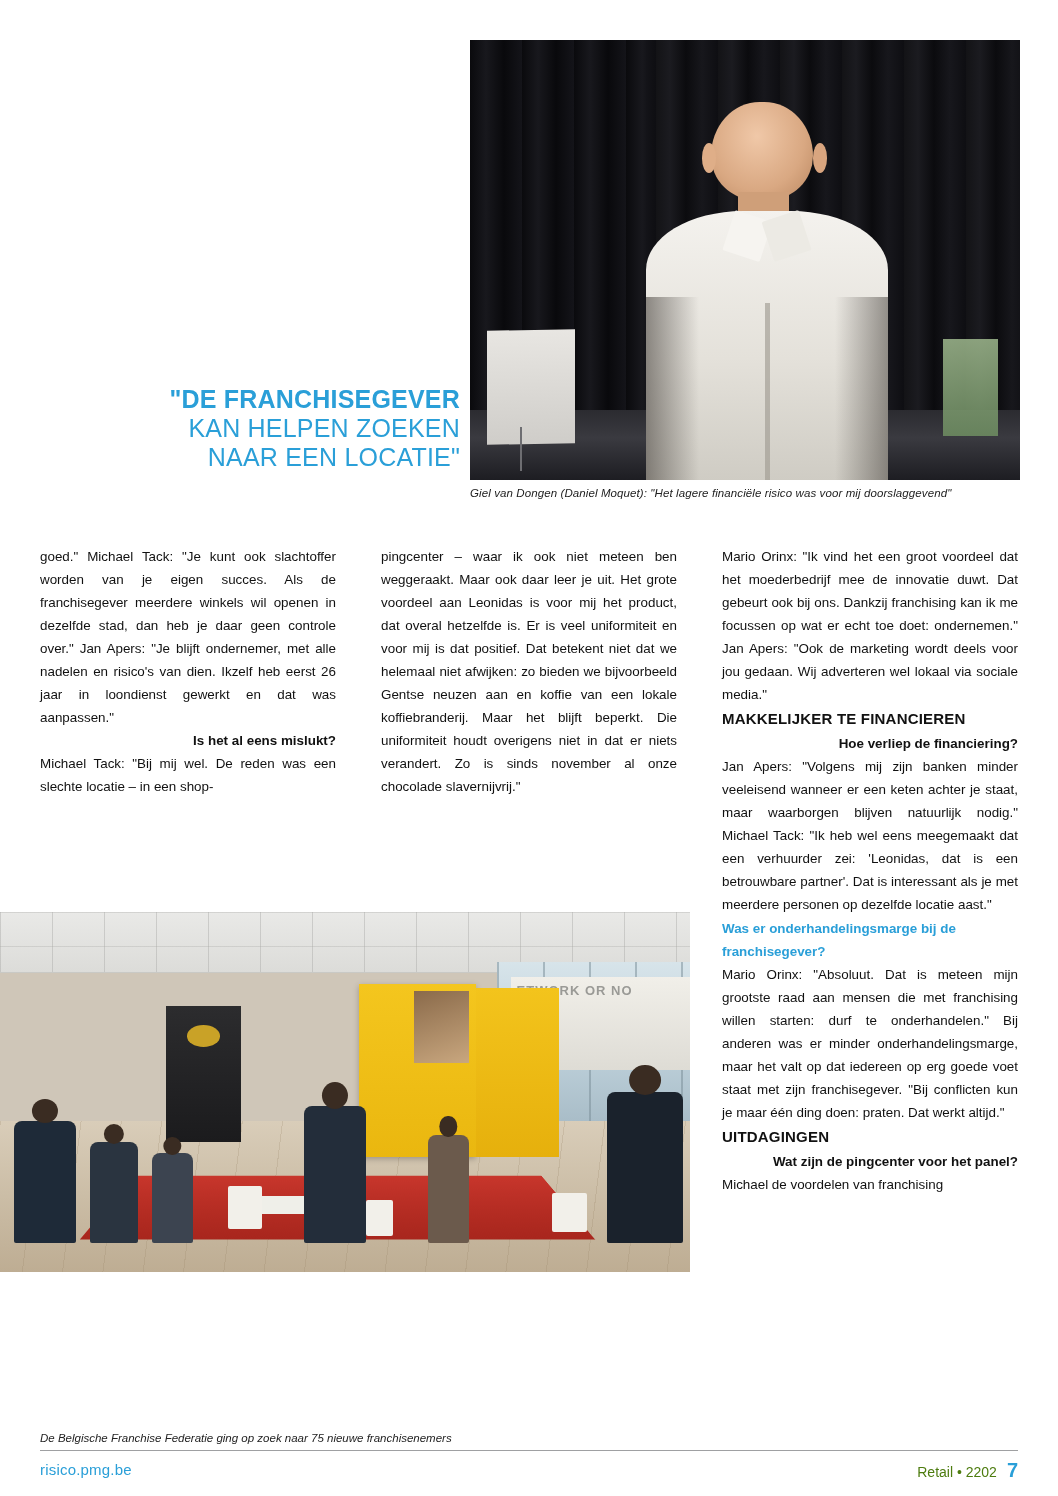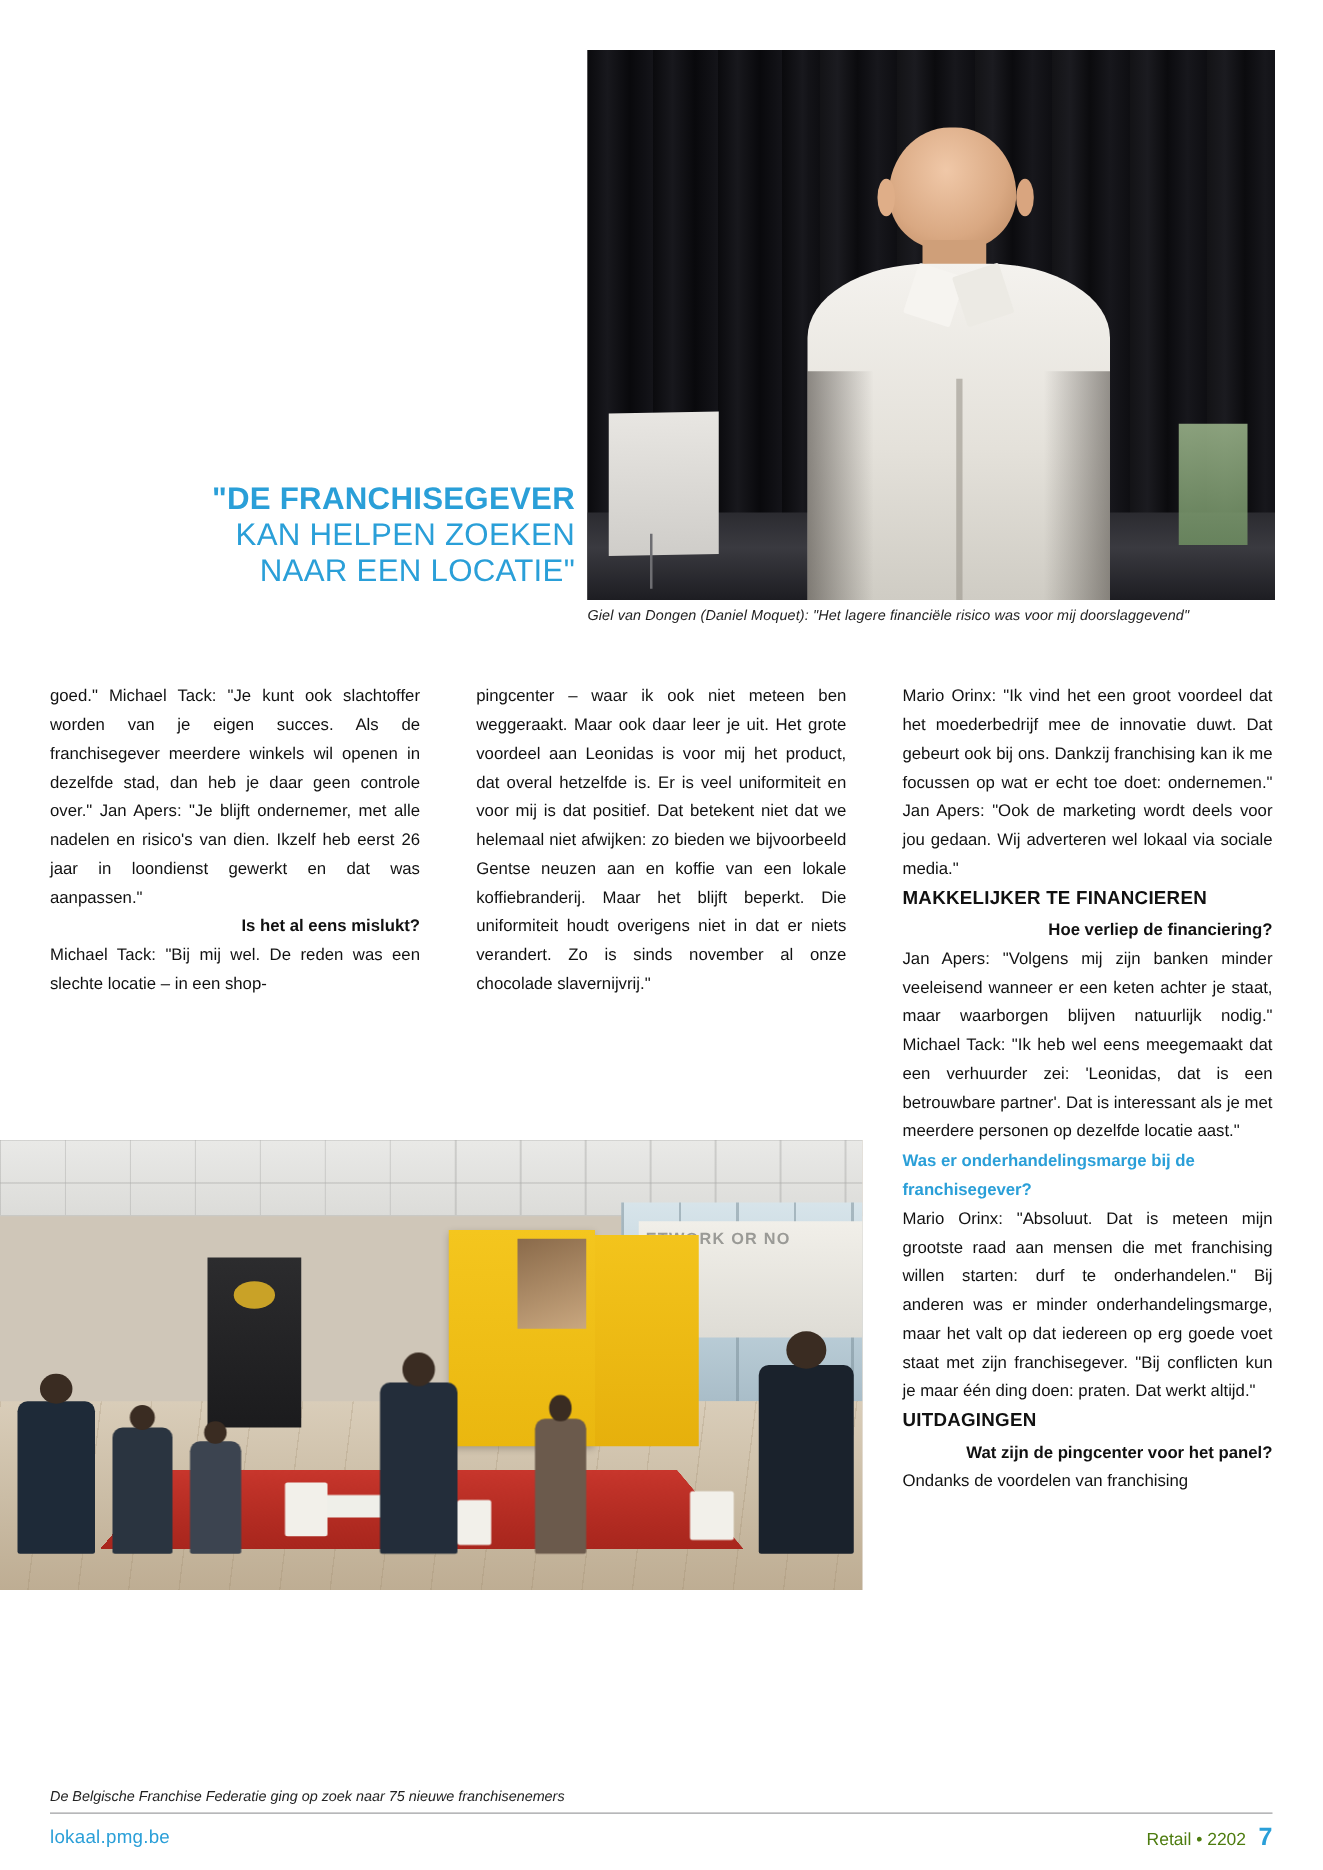--- a/index.html
+++ b/index.html
@@ -390,21 +390,21 @@
 
     <div class="col col3">
       <p>Mario Orinx: "Ik vind het een groot voordeel dat het moederbedrijf mee de innovatie duwt. Dat gebeurt ook bij ons. Dankzij franchising kan ik me focussen op wat er echt toe doet: ondernemen." Jan Apers: "Ook de marketing wordt deels voor jou gedaan. Wij adverteren wel lokaal via sociale media."</p>
       <p class="sec-head">MAKKELIJKER TE FINANCIEREN</p>
       <p class="q-sub">Hoe verliep de financiering?</p>
       <p>Jan Apers: "Volgens mij zijn banken minder veeleisend wanneer er een keten achter je staat, maar waarborgen blijven natuurlijk nodig." Michael Tack: "Ik heb wel eens meegemaakt dat een verhuurder zei: 'Leonidas, dat is een betrouwbare partner'. Dat is interessant als je met meerdere personen op dezelfde locatie aast."</p>
       <p class="q-sub-blue">Was er onderhandelingsmarge bij de franchisegever?</p>
       <p>Mario Orinx: "Absoluut. Dat is meteen mijn grootste raad aan mensen die met franchising willen starten: durf te onderhandelen." Bij anderen was er minder onderhandelingsmarge, maar het valt op dat iedereen op erg goede voet staat met zijn franchisegever. "Bij conflicten kun je maar één ding doen: praten. Dat werkt altijd."</p>
       <p class="sec-head">UITDAGINGEN</p>
       <p class="q-sub">Wat zijn de pingcenter voor het panel?</p>
-      <p>Ondanks de voordelen van franchising</p>
+      <p>Michael de voordelen van franchising</p>
     </div>
   </div>
 
   <div class="bottom-photo">
     <div class="bp-wall"></div>
     <div class="bp-ceiling"></div>
     <div class="bp-window"></div>
     <div class="bp-banner-wall">ETWORK OR NO</div>
     <div class="bp-floor"></div>
     <div class="bp-carpet"></div>
@@ -420,19 +420,19 @@
     <div class="fig f5"></div>
     <div class="fig f6"></div>
     <div class="bp-bag bag1"></div>
     <div class="bp-bag bag2"></div>
     <div class="bp-bag bag3"></div>
   </div>
 
   <div class="bottom-caption">De Belgische Franchise Federatie ging op zoek naar 75 nieuwe franchisenemers</div>
 
   <div class="footer-rule"></div>
-  <div class="footer-left">lokaal.pmg.be</div>
+  <div class="footer-left">risico.pmg.be</div>
   <div class="footer-right">
     <span class="footer-mag">Retail • 2202</span>
     <span class="footer-page">7</span>
   </div>
 
 </div>
 
 </body></html>

